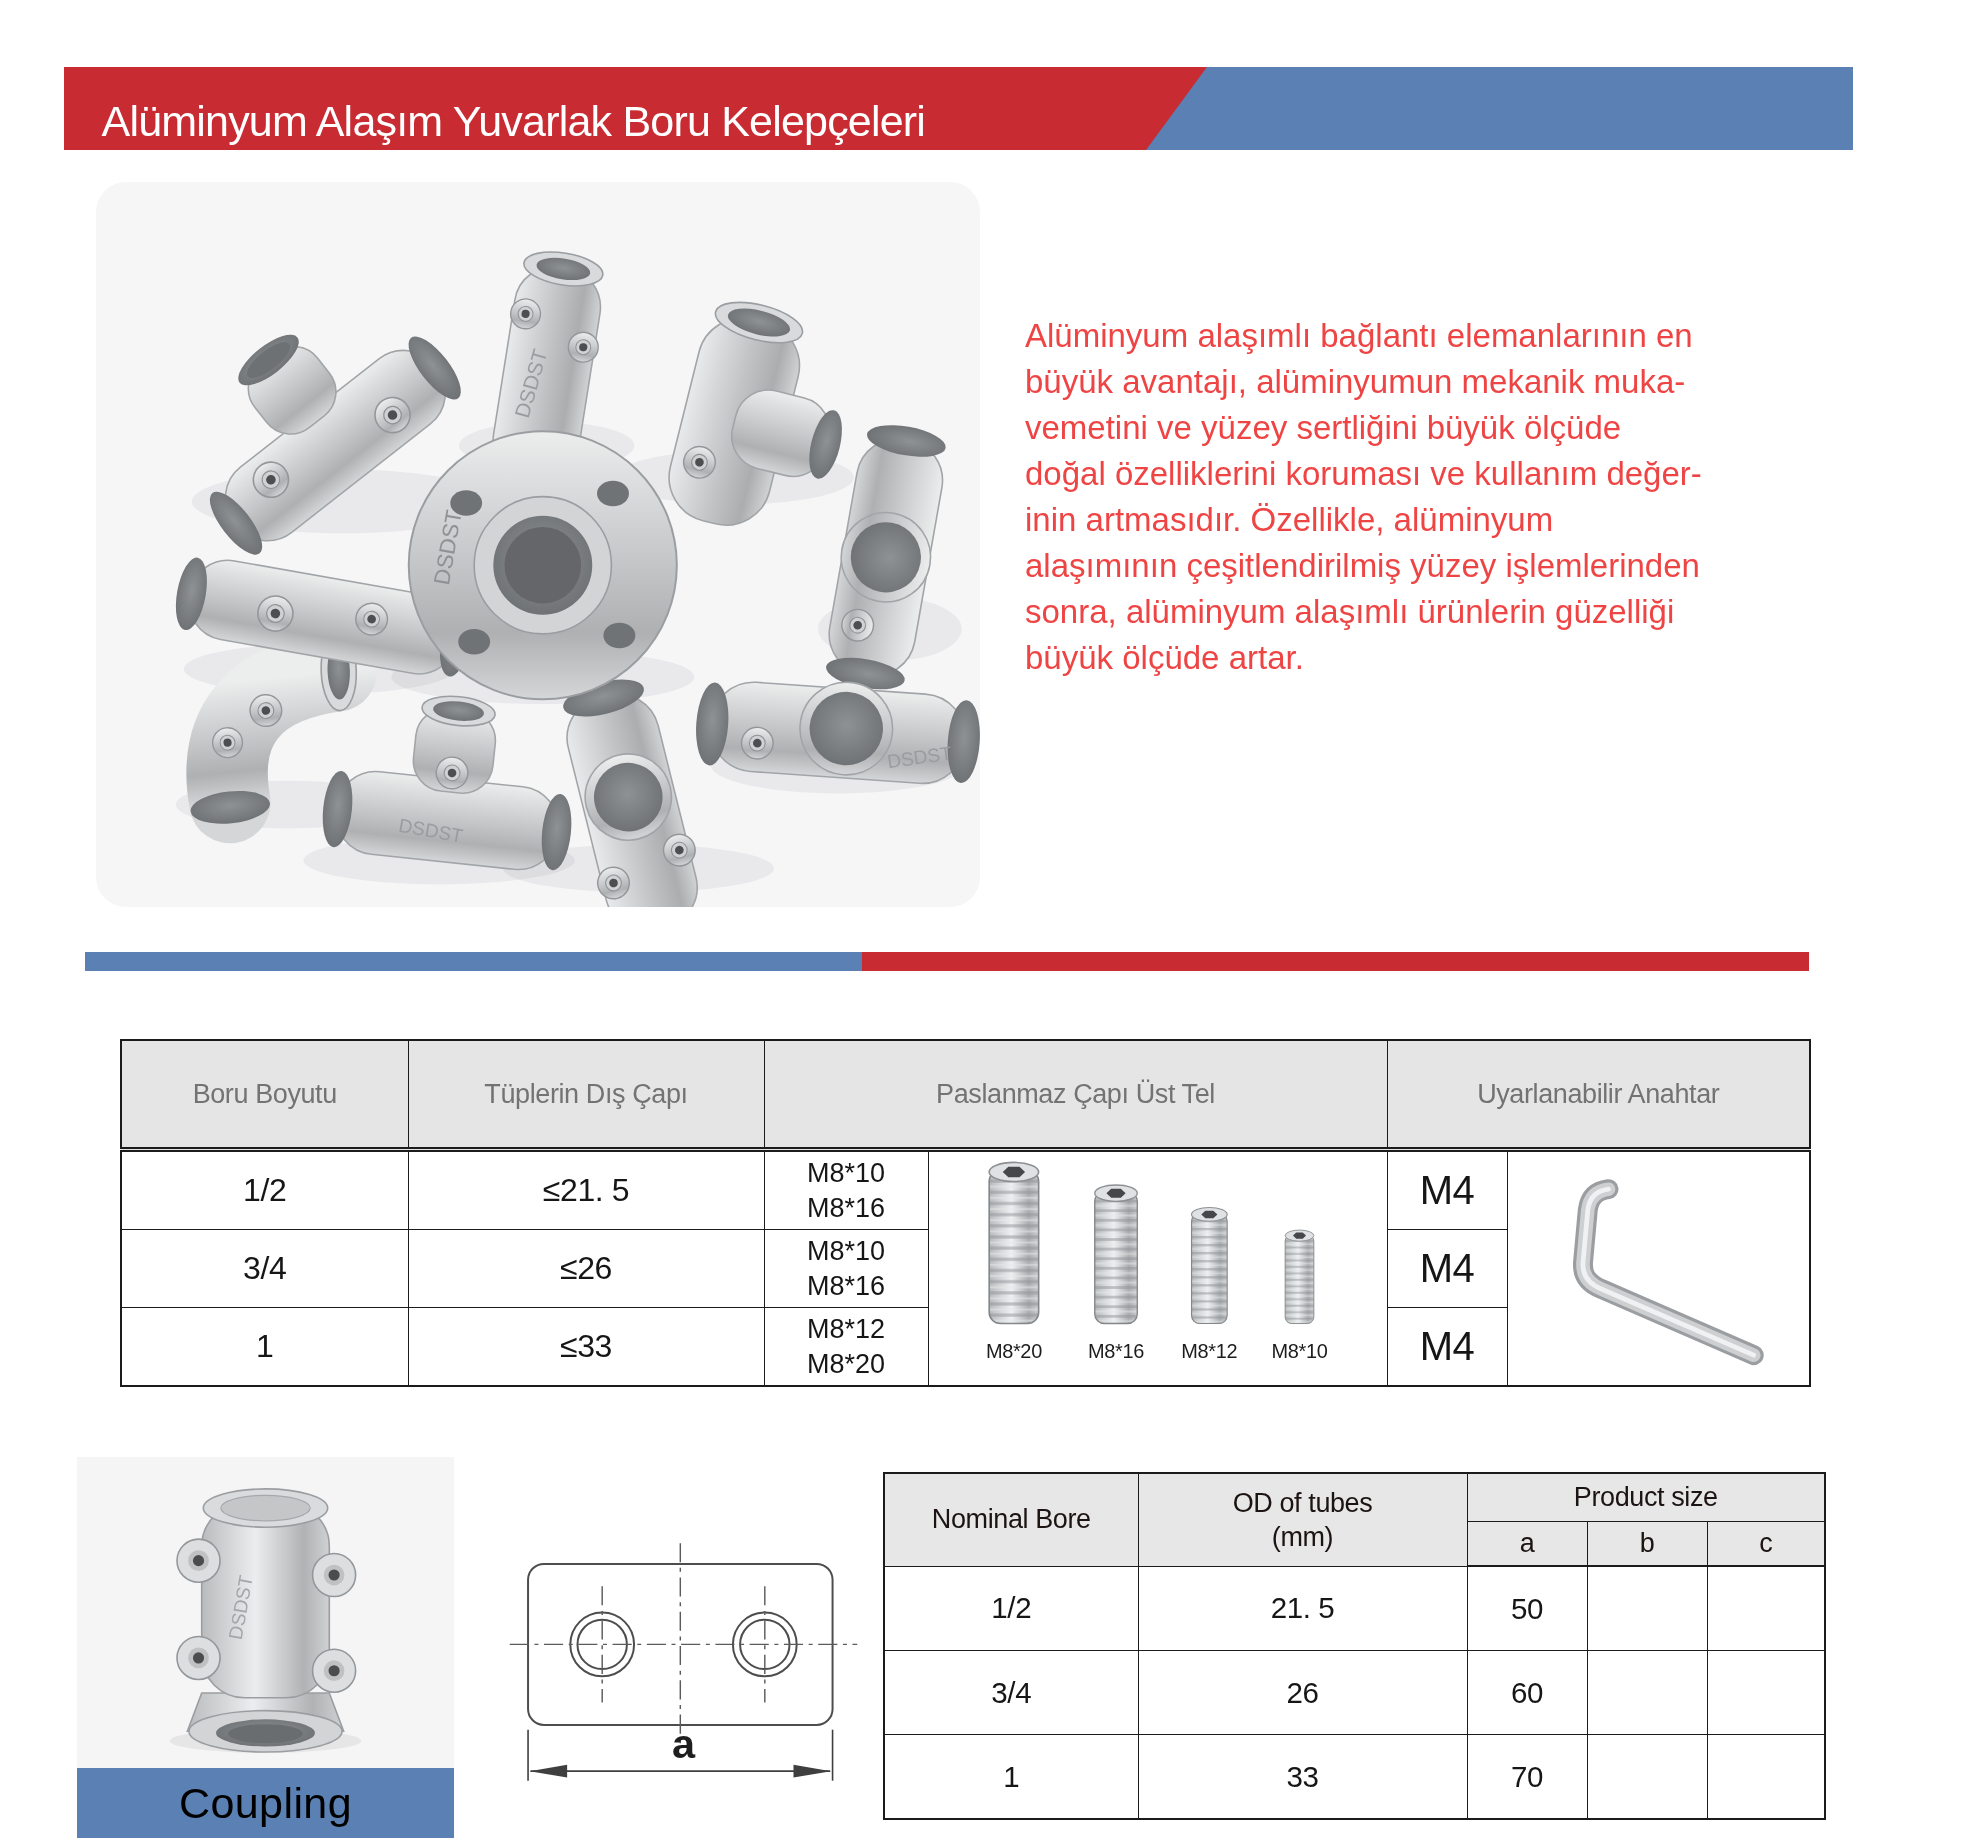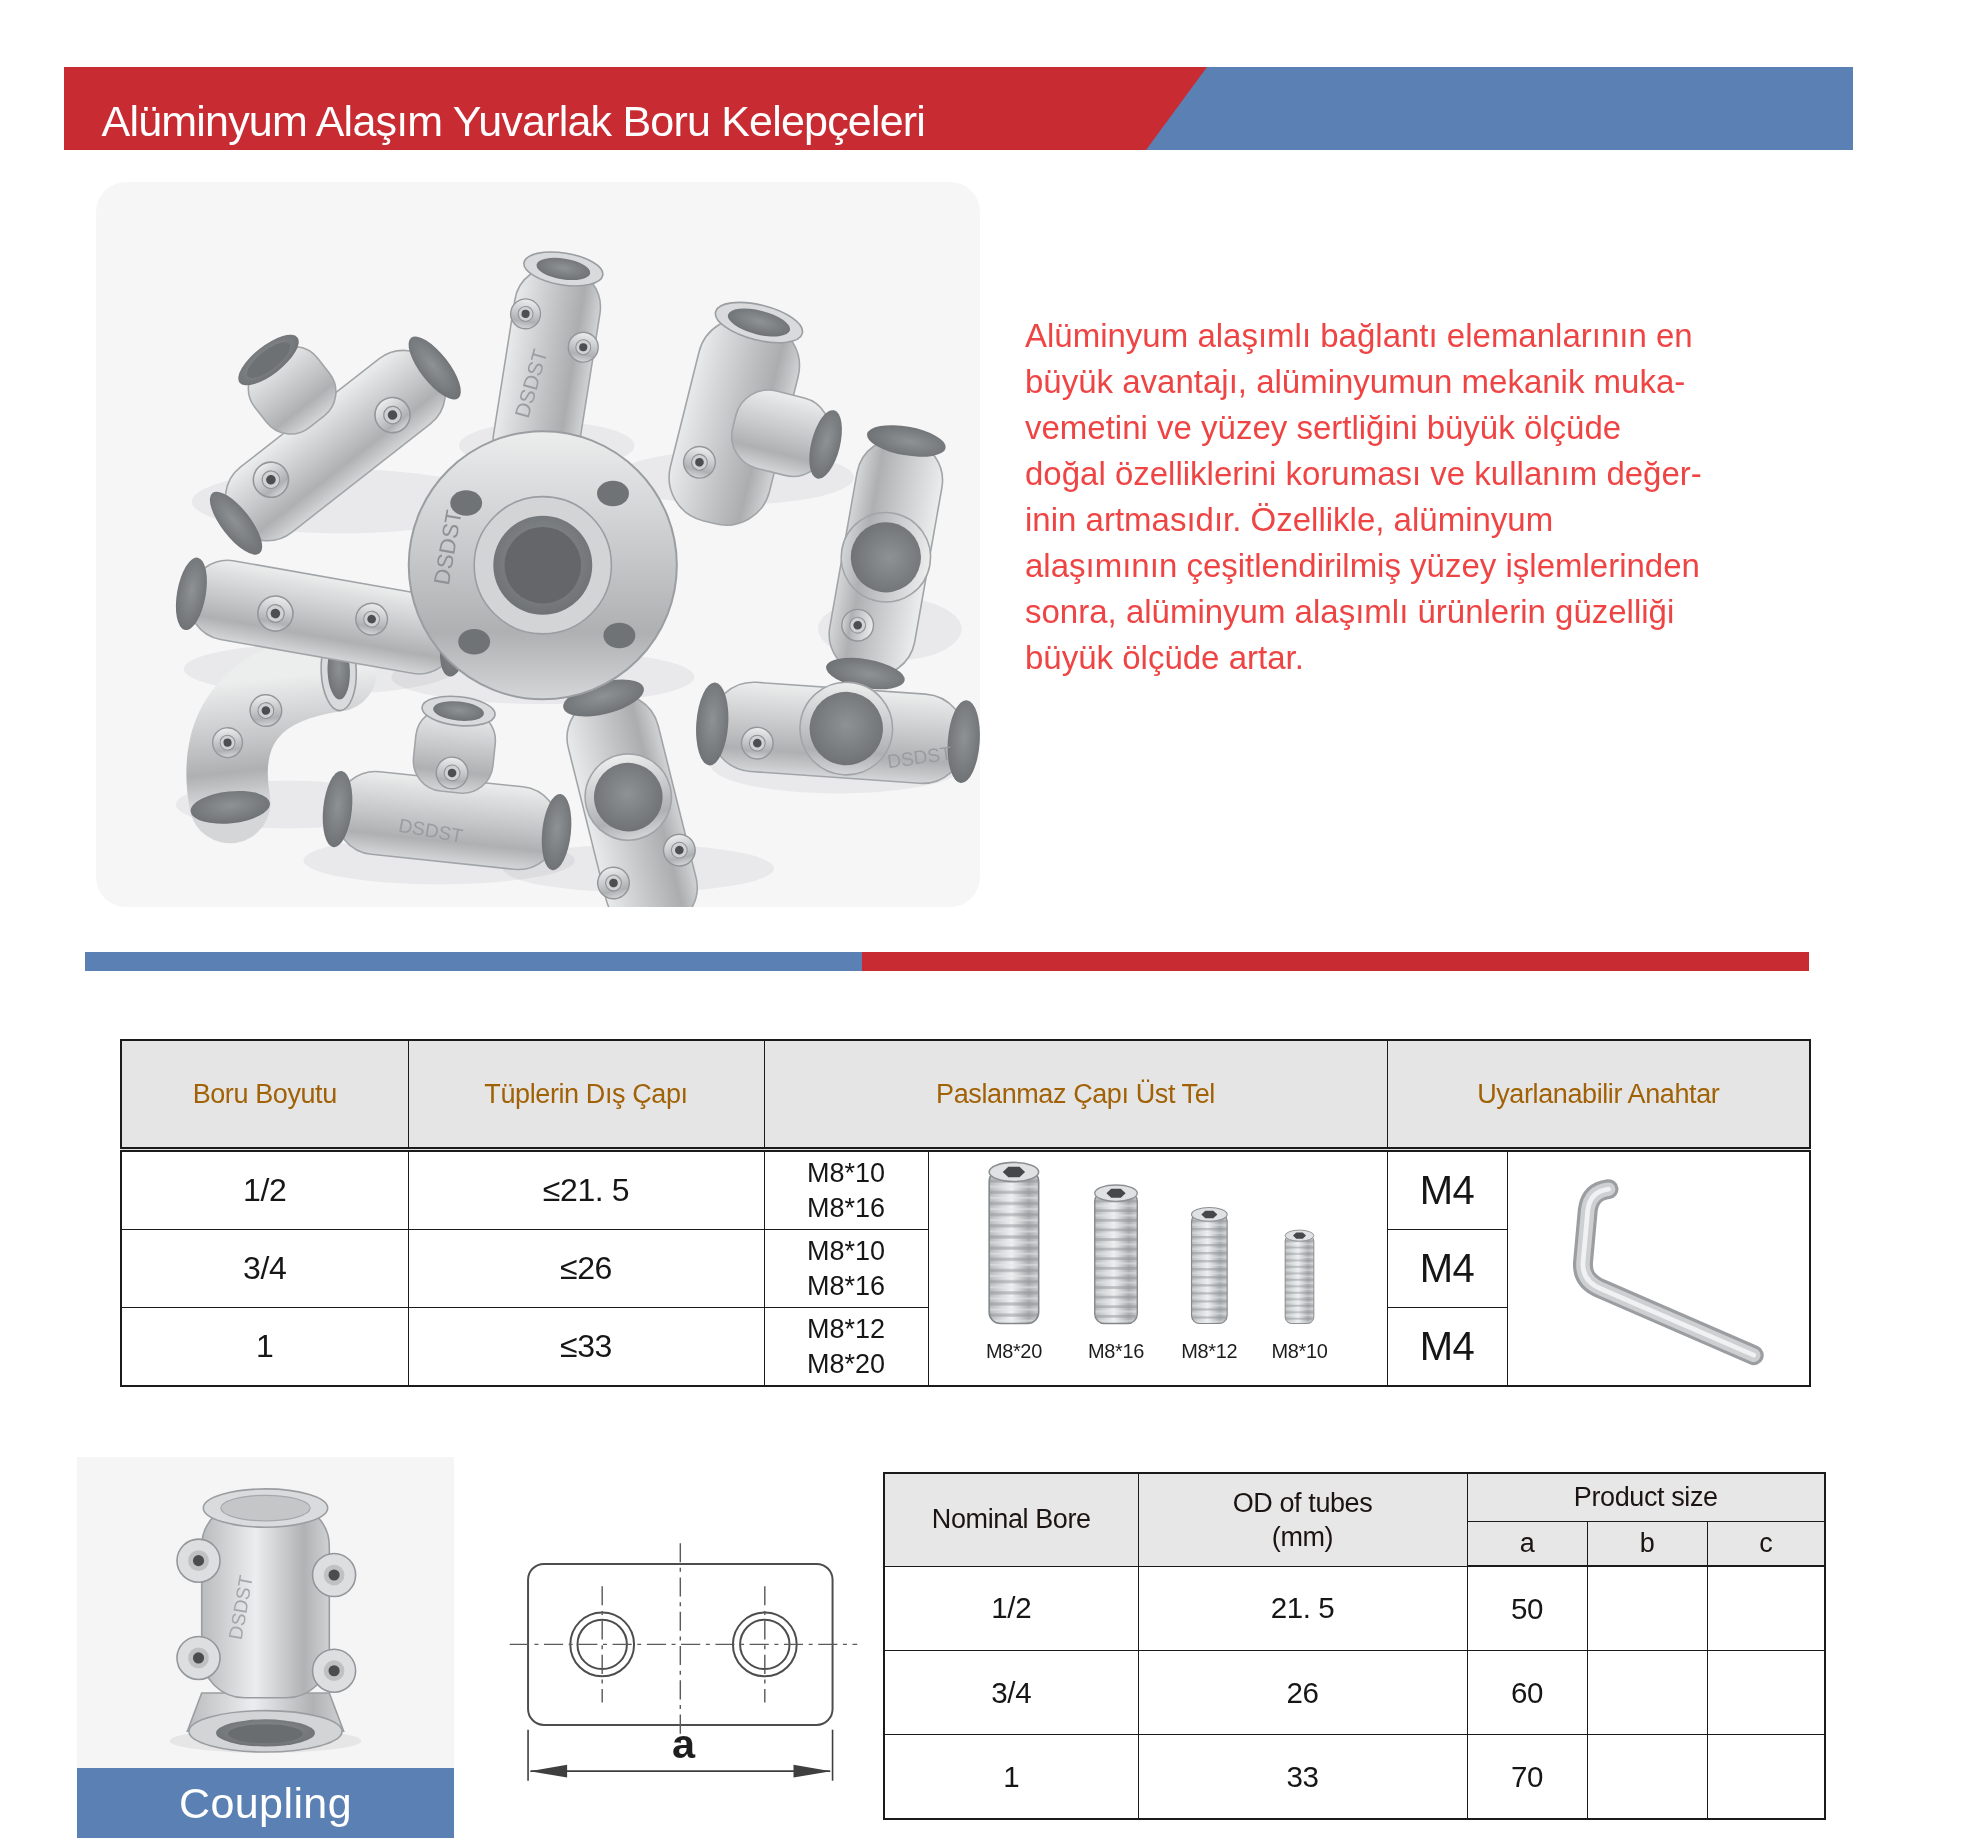--- a/index.html
+++ b/index.html
@@ -18,35 +18,35 @@
                background:#f6f6f7;border-radius:30px;overflow:hidden;}
   .photo-panel svg{display:block;width:100%;height:100%;}
   
   .intro{position:absolute;left:1025px;top:313px;width:926px;font-size:33px;line-height:46px;color:#ef4444;}
   
   .div-blue{position:absolute;left:85px;top:952px;width:777px;height:19px;background:#5b81b4;}
   .div-red{position:absolute;left:862px;top:952px;width:947px;height:19px;background:#c92b33;}
   
   .spec-wrap{position:absolute;left:120px;top:1039px;width:1689px;}
   table.spec{width:1689px;table-layout:fixed;border-collapse:collapse;border:2.4px solid #1b1b1b;}
-  table.spec th{background:#e5e5e5;font-size:27px;font-weight:500;color:#a16207;
+  table.spec th{background:#e5e5e5;font-size:27px;font-weight:500;color:#737373;
                 border:1.6px solid #1b1b1b;border-bottom:5.6px double #1b1b1b;height:104px;
                 letter-spacing:-0.4px;}
   table.spec td{border:1.6px solid #1b1b1b;text-align:center;vertical-align:middle;
                 font-size:32px;font-weight:400;color:#161616;height:75px;letter-spacing:-0.4px;}
   table.spec td.m8 div{font-size:27px;line-height:35px;letter-spacing:0;}
   table.spec td.imgcell{padding:0;background:#fff;}
   table.spec td.keycell{font-size:40px;}
   
   .coupling-panel{position:absolute;left:77px;top:1457px;width:377px;height:381px;}
   .coupling-photo{position:absolute;left:0;top:0;width:377px;height:311px;background:#f5f5f6;}
   .coupling-photo svg{display:block;width:100%;height:100%;}
   .coupling-bar{position:absolute;left:0;top:311px;width:377px;height:70px;background:#5b81b4;
                 display:flex;align-items:center;justify-content:center;}
-  .coupling-bar span{color:#ffffff;font-size:43px;font-weight:400;letter-spacing:0.4px;}
+  .coupling-bar span{color:#000000;font-size:43px;font-weight:400;letter-spacing:0.4px;}
   
   .drawing{position:absolute;left:508px;top:1532px;width:351px;height:279px;}
   .drawing svg{display:block;width:100%;height:100%;}
   
   .size-wrap{position:absolute;left:883px;top:1472px;width:940px;}
   table.size{width:940px;table-layout:fixed;border-collapse:collapse;border:2.4px solid #1b1b1b;}
   table.size th{background:#e7e7e7;font-size:27px;font-weight:400;color:#1c1412;
                 border:1.6px solid #1b1b1b;letter-spacing:-0.4px;}
   table.size tr.h1 th{height:45px;}
   table.size tr.h2 th{height:41px;}

